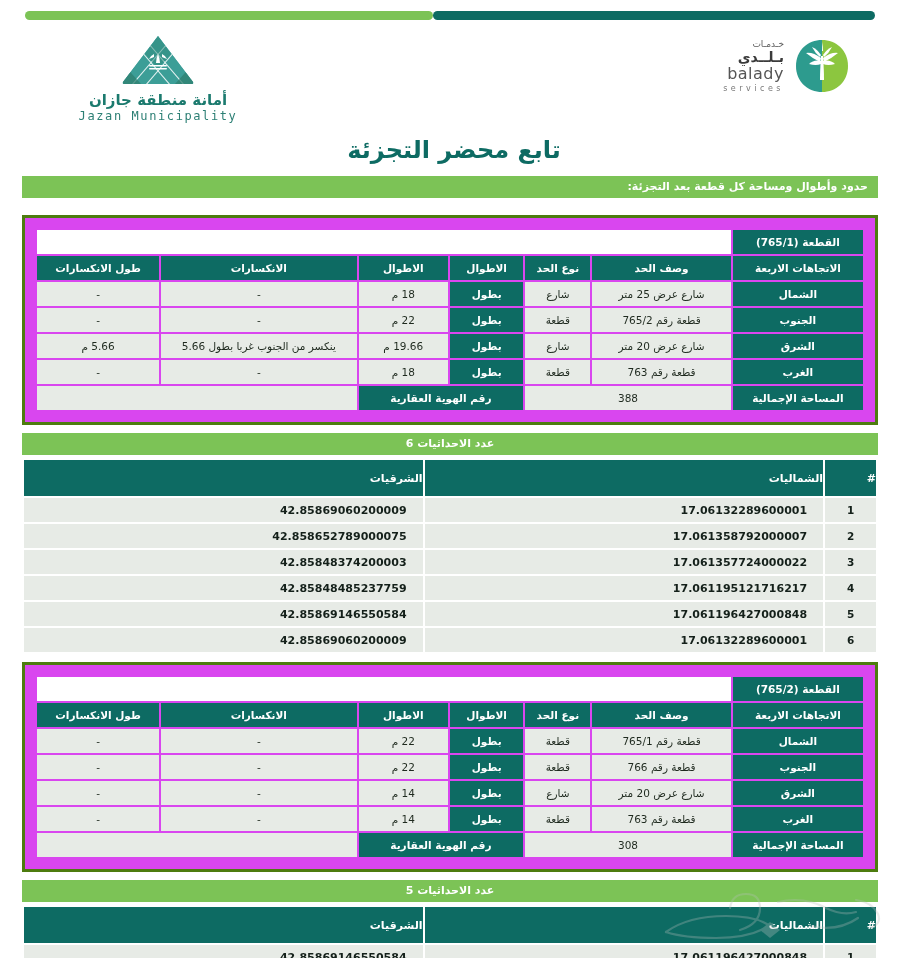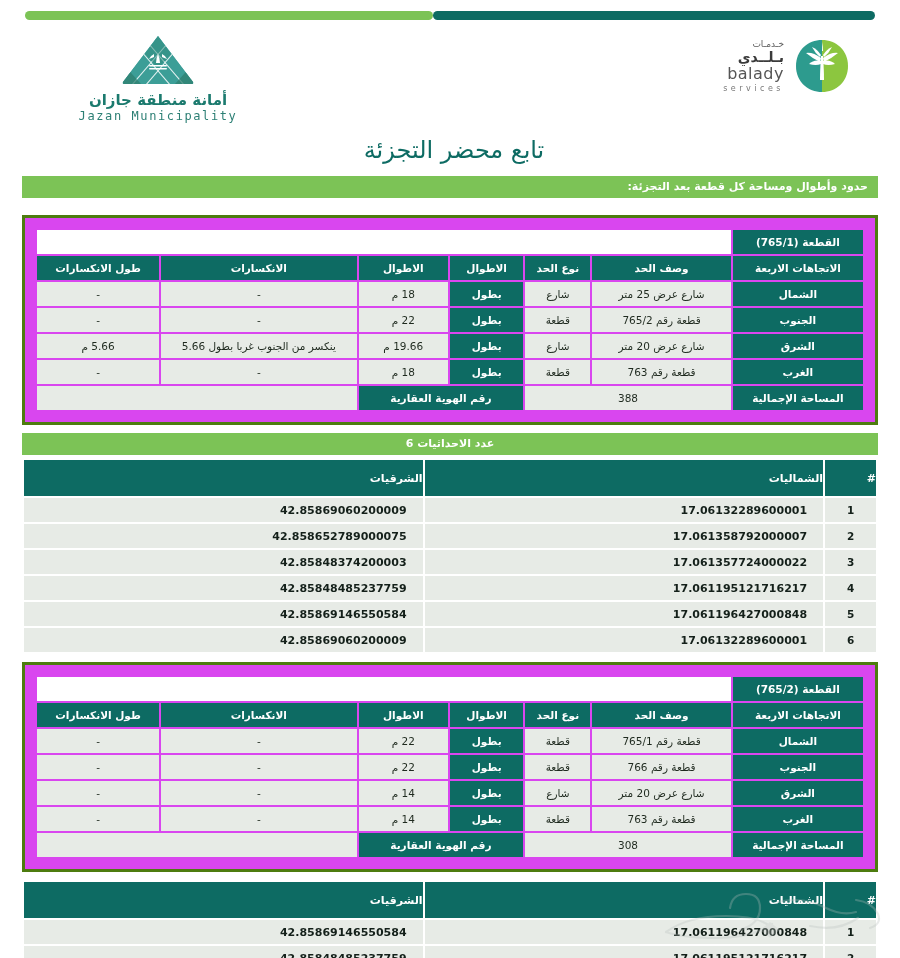--- a/index.html
+++ b/index.html
@@ -86,21 +86,21 @@
     font-size: 8px; color: #7a7a7a; letter-spacing: 3.5px;
   }
   .balady-mark { width: 56px; height: 56px; }
 
   
   .doc-title {
     position: absolute;
     top: 136px; left: 8px; right: 0;
     text-align: center;
     font-size: 24px;
-    font-weight: normal;
+    font-weight: bold;
     color: #0d6b63;
   }
 
   
   .content {
     position: absolute;
     top: 176px;
     left: 22px;
     right: 22px;
   }
@@ -511,20 +511,21 @@
           <td class="f-value" colspan="2">308</td>
           <td class="f-label" colspan="2">رقم الهوية العقارية</td>
           <td class="f-blank" colspan="2"></td>
         </tr>
       </tbody>
         </table>
     </div>
 
     <div class="spacer-8"></div>
 
+    <div class="banner banner-green-center">عدد الاحداثيات 5</div>
 
     <div>
       <table class="coords">
         <colgroup>
             <col style="width:6%">
             <col style="width:47%">
             <col style="width:47%">
           </colgroup>
         <tbody>
             <tr>

